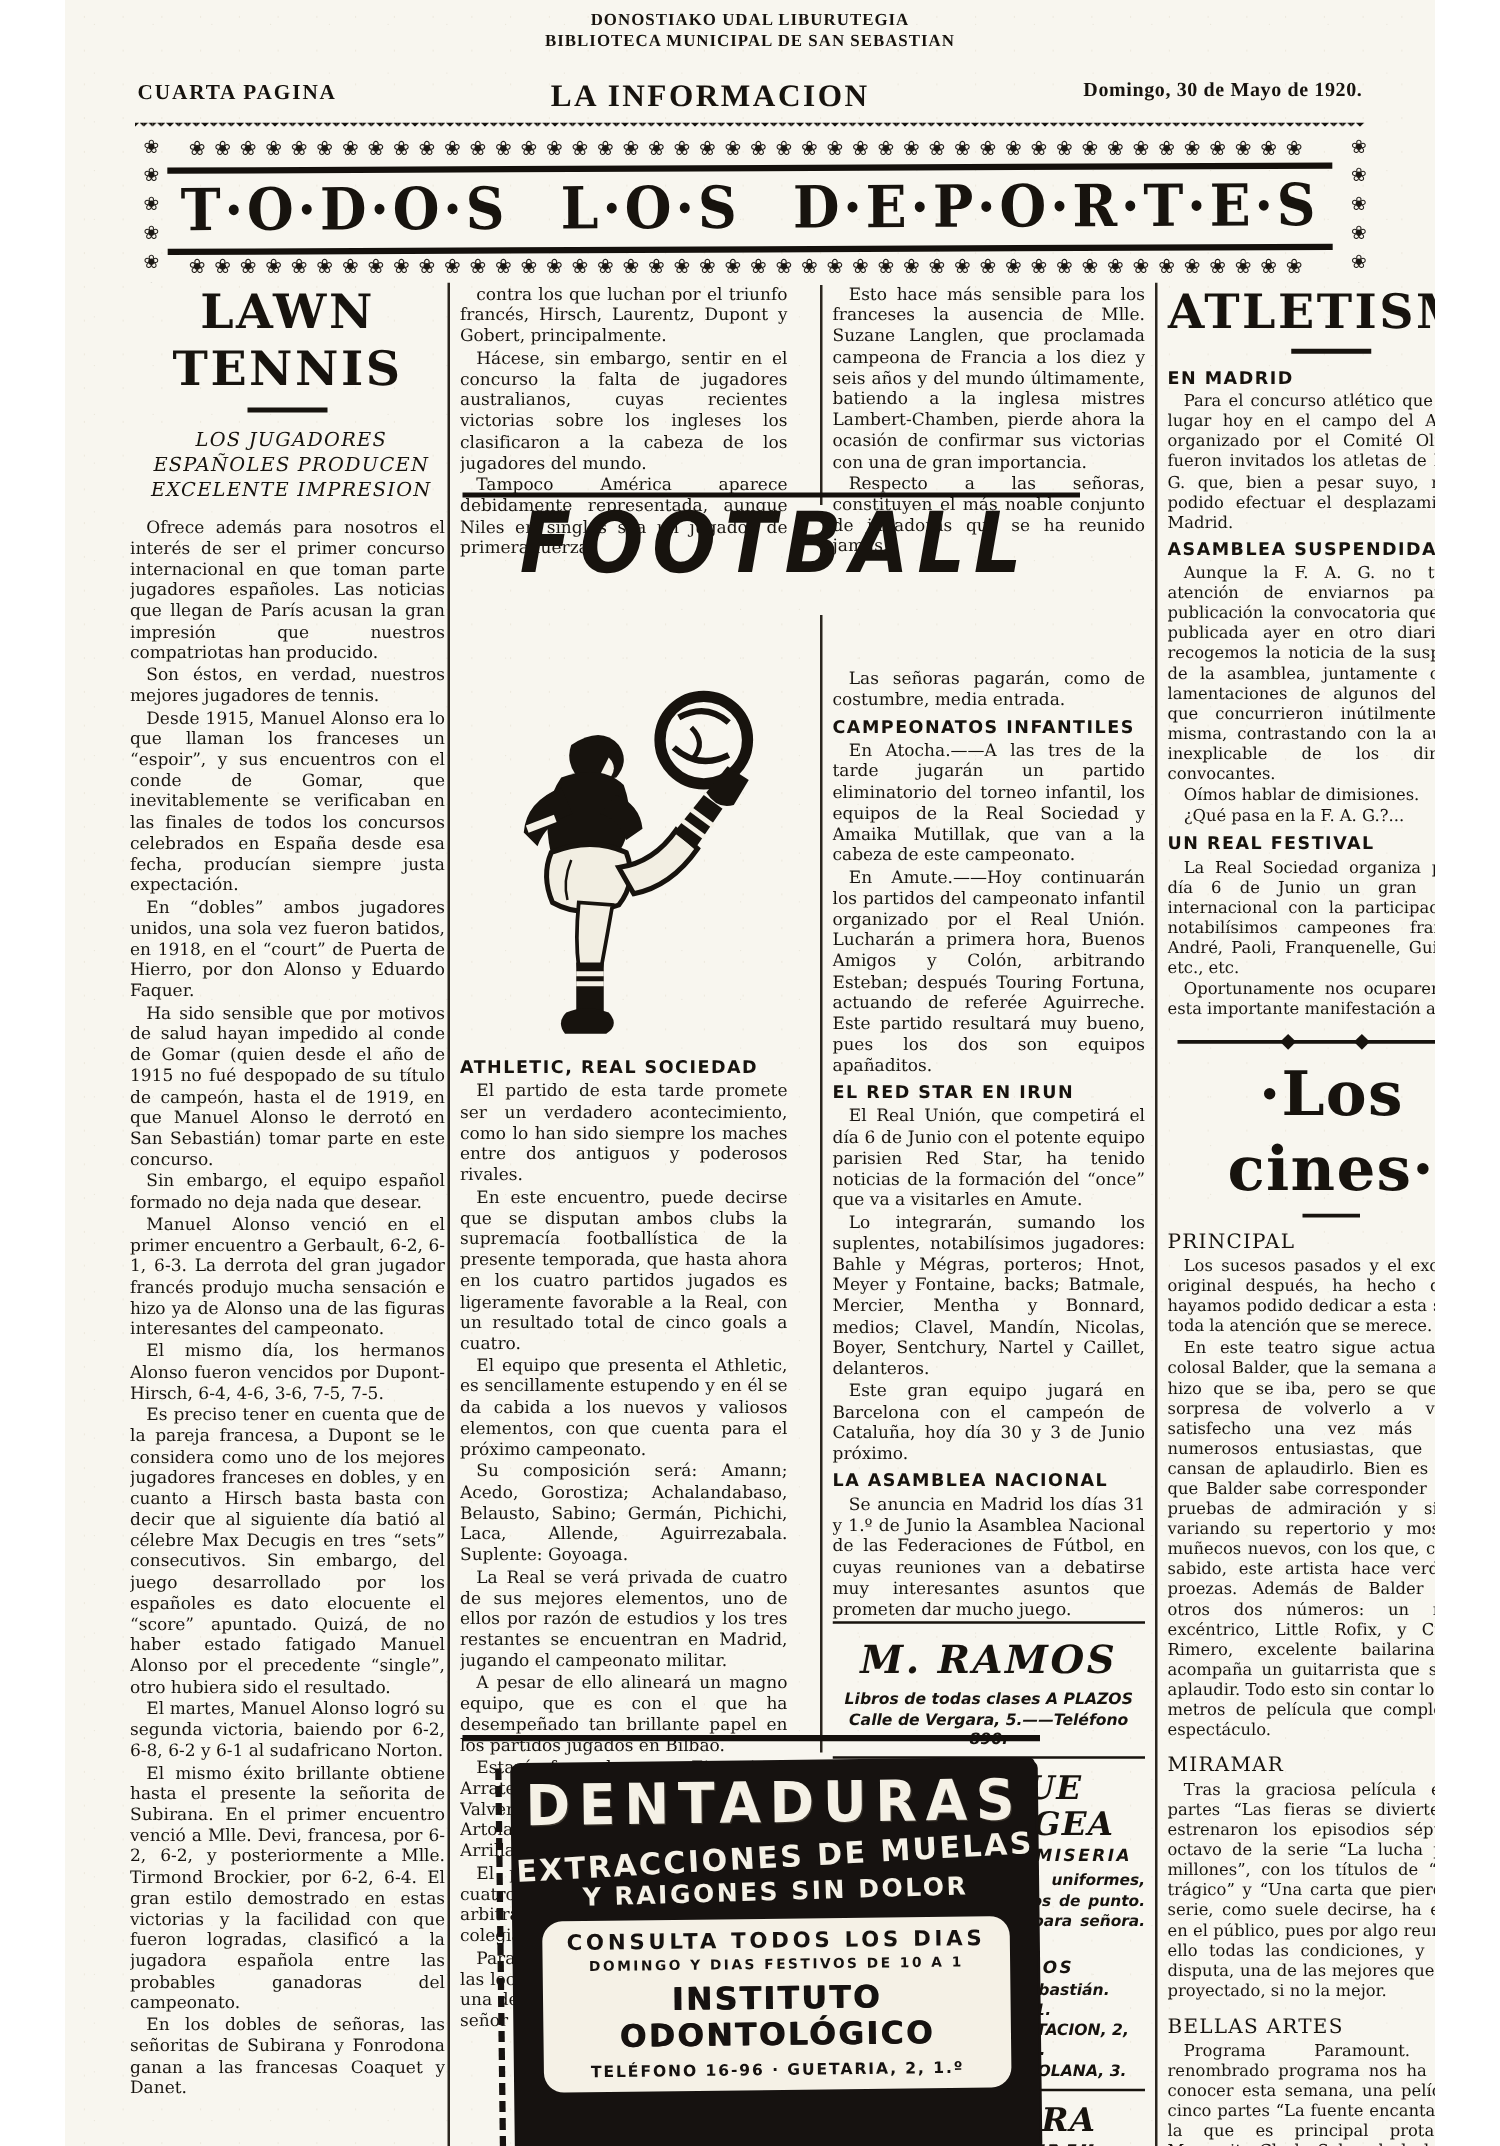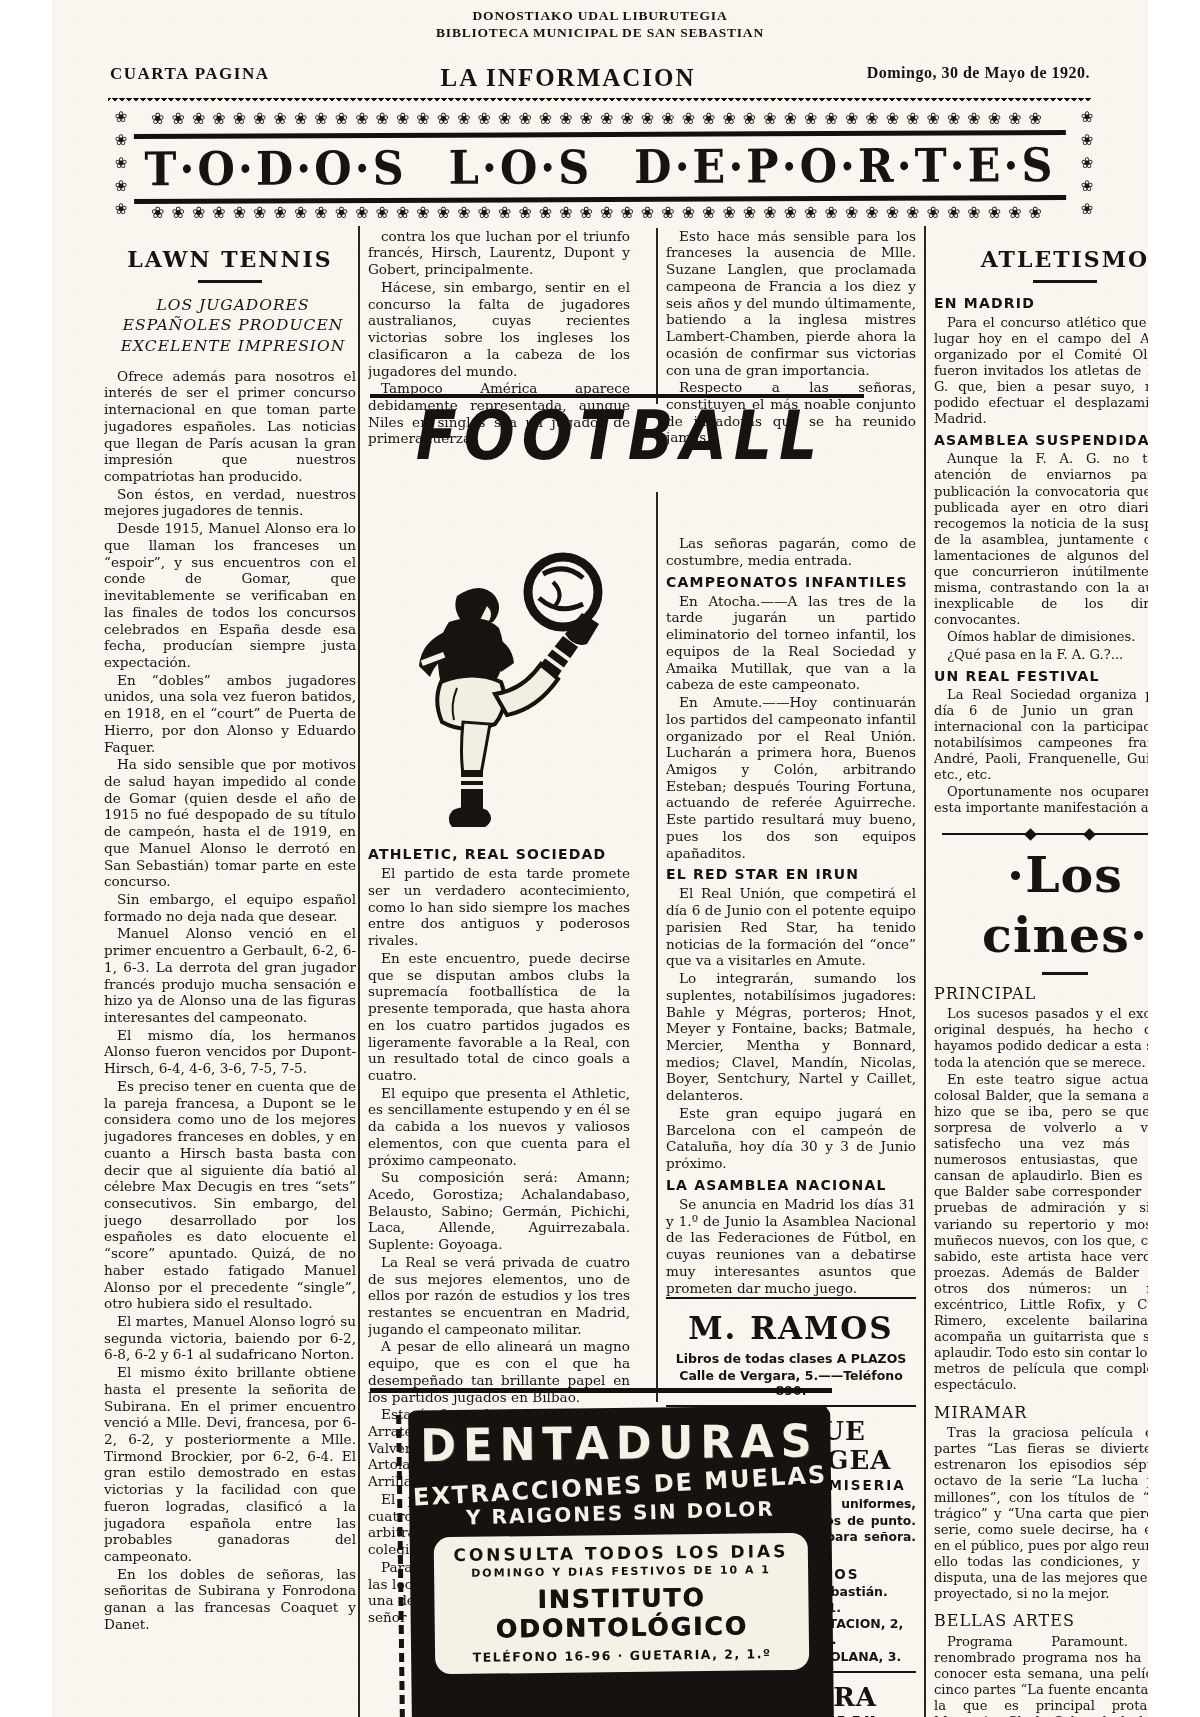--- a/index.html
+++ b/index.html
@@ -43,35 +43,35 @@
   
   .body{ position:relative; height:1512px; overflow:hidden; }
   .vdiv{ position:absolute; width:1.5px; background:#2b261f; }
   .col{ position:absolute; overflow:hidden; font-size:13.6px; line-height:1.23;
     text-align:justify; }
   .p{ margin:0 0 1px 0; text-indent:13px; }
   .subhead{ font-family:"DejaVu Sans",sans-serif; font-weight:bold; font-size:14px;
     letter-spacing:1.2px; margin:5px 0 2px 0; text-indent:0; text-align:left;}
   .sectionhead{ font-family:"DejaVu Serif",serif; font-size:16px; letter-spacing:1px;
     margin:9px 0 3px 0; text-indent:0; text-align:left;}
-  .col-headline{ font-family:"DejaVu Serif",serif; font-weight:bold; font-size:22px;
-    letter-spacing:2px; text-align:center; margin:20px 0 0 0;}
+  .col-headline{ font-family:"DejaVu Serif",serif; font-weight:bold; font-size:38px;
+    letter-spacing:2px; text-align:center; margin:0 0 0 0;}
   .head-rule{ width:64px; height:3.5px; background:#17130e; margin:7px auto 12px auto;}
   .subhead-italic{ font-style:italic; font-size:15.5px; letter-spacing:1px;
     margin:2px 0 12px 6px; line-height:1.3; text-align:center;}
   
   .rule-heavy{ position:absolute; background:#14100c; }
   .football-head{ position:absolute; left:320px; top:174px; width:496px; text-align:center;
     font-family:"DejaVu Sans",sans-serif; font-weight:bold; font-style:italic;
     font-size:60px; letter-spacing:7px; transform:scaleY(1.12); }
   .fb-spacer{ height:88px; }
   .illus{ display:block; margin:6px auto 8px auto; }
   
   .ad{ border-top:2.5px solid #17130e; margin-top:0; padding:8px 0 6px 0;
-    text-align:center; text-indent:0;}
+    text-align:center; text-indent:0;font-style:italic;}
   .ad-title{ font-family:"DejaVu Serif",serif; font-weight:bold; font-size:31px;
     letter-spacing:2px; margin:2px 0 4px 0;}
   .ad-title-sm{ font-family:"DejaVu Serif",serif; font-weight:bold; font-size:26px;
     letter-spacing:1px; margin:2px 0 2px 0; line-height:1.1;}
   .ad-sub{ font-family:"DejaVu Sans",sans-serif; font-weight:bold; font-size:13.5px;
     letter-spacing:2px; margin:2px 0;}
   .ad-body{ font-family:"DejaVu Sans",sans-serif; font-weight:bold; font-size:12.3px;
     line-height:1.35; text-align:justify; margin:3px 0;}
   .ad-line{ font-family:"DejaVu Sans",sans-serif; font-weight:bold; font-size:12.5px;
     margin:1px 0;}

